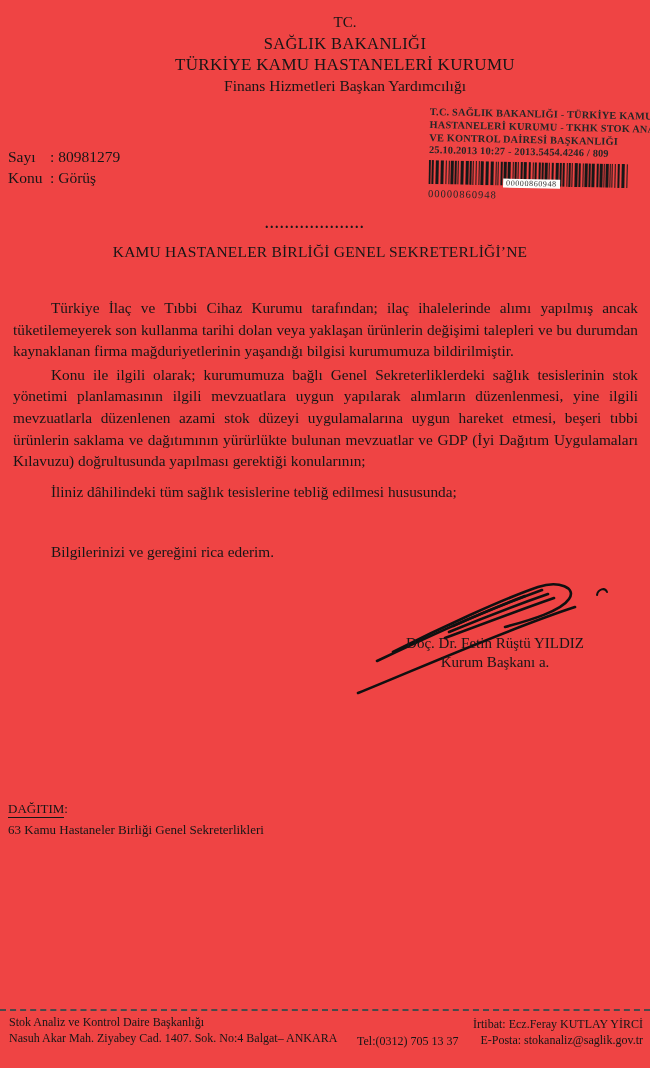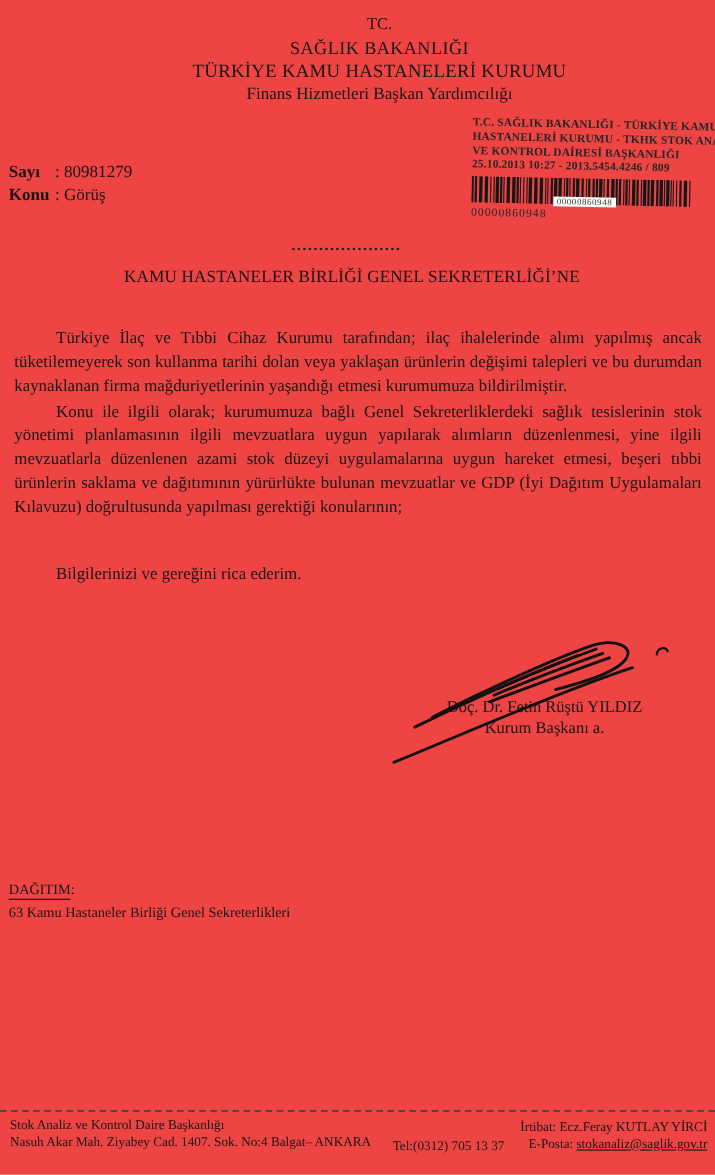--- a/index.html
+++ b/index.html
@@ -18,42 +18,42 @@
   .stamp{position:absolute;left:430px;top:106px;width:216px;transform:rotate(1.2deg);transform-origin:left top;}
   .stamp .sline{font-size:10.3px;font-weight:600;line-height:12.8px;letter-spacing:.2px;color:#262626;white-space:nowrap;}
   .barcode-wrap{position:relative;width:206px;height:24px;margin-top:3px;}
   .barcode{width:100%;height:100%;font-size:0;white-space:nowrap;overflow:hidden;}
   .barcode i{display:inline-block;height:100%;background:#171717;}
   .bc-small{position:absolute;left:50%;bottom:-2px;transform:translateX(-50%);
     background:#fdfdfb;font-size:8px;letter-spacing:.6px;padding:0 3px;color:#333;}
   .bc-big{font-size:10.5px;letter-spacing:1px;margin-top:4px;color:#262626;}
   
   .refblock{position:absolute;left:8px;top:146px;font-size:15.5px;line-height:21px;}
-  .reflabel{display:inline-block;width:42px;font-weight:bold;}
+  .reflabel{display:inline-block;width:42px;}
   
   .dots{position:absolute;top:216px;left:0;right:20px;text-align:center;font-size:14px;letter-spacing:1.5px;font-weight:bold;}
   .addressee{position:absolute;top:243px;left:0;right:10px;text-align:center;font-size:15.5px;letter-spacing:.2px;}
   
   .body{position:absolute;left:13px;right:12px;top:297px;font-size:15.3px;line-height:21.6px;text-align:justify;}
   .body p{margin:0;text-indent:38px;}
   .body p.p2{margin-top:2px;}
   .body p.p3{margin-top:9px;}
   .body p.p4{margin-top:39px;}
   
   .sigtext{position:absolute;left:350px;top:634px;width:290px;text-align:center;font-size:15px;line-height:19px;}
   .sigscribble{position:absolute;left:335px;top:566px;width:280px;height:130px;pointer-events:none;}
   
   .dagitim{position:absolute;left:8px;top:798px;font-size:13px;line-height:21px;}
   .dagitim .dlabel{border-bottom:1.5px solid #161616;padding-bottom:1px;}
   
   .footer{position:absolute;left:0;right:0;top:1009px;border-top:2px dashed #4a4a4a;}
   .f-left{position:absolute;left:9px;top:4px;font-size:12px;line-height:15.5px;}
   .f-tel{position:absolute;left:357px;top:23px;font-size:12px;}
   .f-right{position:absolute;right:7px;top:5px;font-size:12px;line-height:16px;text-align:right;}
-  .email{color:#161616;text-decoration:underline;cursor:pointer;}
+  .email{color:#161616;cursor:pointer;}
 </style>
 </head>
 <body>
 
 <div class="page">
 
   <div class="letterhead">
     <div class="lh1">TC.</div>
     <div class="lh2">SAĞLIK BAKANLIĞI</div>
     <div class="lh3">TÜRKİYE KAMU HASTANELERİ KURUMU</div>
@@ -74,22 +74,23 @@
 
   <div class="refblock">
     <div><span class="reflabel">Sayı</span><span>: </span><span>80981279</span></div>
     <div><span class="reflabel">Konu</span><span>: </span><span>Görüş</span></div>
   </div>
 
   <div class="dots">....................</div>
   <div class="addressee">KAMU HASTANELER BİRLİĞİ GENEL SEKRETERLİĞİ’NE</div>
 
   <div class="body">
-    <p class="p1">Türkiye İlaç ve Tıbbi Cihaz Kurumu tarafından; ilaç ihalelerinde alımı yapılmış ancak tüketilemeyerek son kullanma tarihi dolan veya yaklaşan ürünlerin değişimi talepleri ve bu durumdan kaynaklanan firma mağduriyetlerinin yaşandığı etmesi kurumumuza bildirilmiştir.</p>
+    <p class="p1">Türkiye İlaç ve Tıbbi Cihaz Kurumu tarafından; ilaç ihalelerinde alımı yapılmış ancak tüketilemeyerek son kullanma tarihi dolan veya yaklaşan ürünlerin değişimi talepleri ve bu durumdan kaynaklanan firma mağduriyetlerinin yaşandığı bilgisi kurumumuza bildirilmiştir.</p>
     <p class="p2">Konu ile ilgili olarak; kurumumuza bağlı Genel Sekreterliklerdeki sağlık tesislerinin stok yönetimi planlamasının ilgili mevzuatlara uygun yapılarak alımların düzenlenmesi, yine ilgili mevzuatlarla düzenlenen azami stok düzeyi uygulamalarına uygun hareket etmesi, beşeri tıbbi ürünlerin saklama ve dağıtımının yürürlükte bulunan mevzuatlar ve GDP (İyi Dağıtım Uygulamaları Kılavuzu) doğrultusunda yapılması gerektiği konularının;</p>
+    <p class="p3">İliniz dâhilindeki tüm sağlık tesislerine tebliğ edilmesi hususunda;</p>
     <p class="p4">Bilgilerinizi ve gereğini rica ederim.</p>
   </div>
 
   <svg class="sigscribble" viewBox="0 0 280 130">
     <g fill="none" stroke="#101010" stroke-width="2.6" stroke-linecap="round">
       <path d="M 23 127 C 80 104, 175 62, 240 41"></path>
       <path d="M 58 86 C 105 62, 168 33, 203 21 C 224 14, 242 22, 234 33 C 226 45, 196 54, 170 61"></path>
       <path d="M 42 95 C 90 72, 150 45, 190 30"></path>
       <path d="M 118 60 C 150 46, 185 32, 207 24"></path>
       <path d="M 114 66 C 150 51, 190 36, 213 28"></path>

